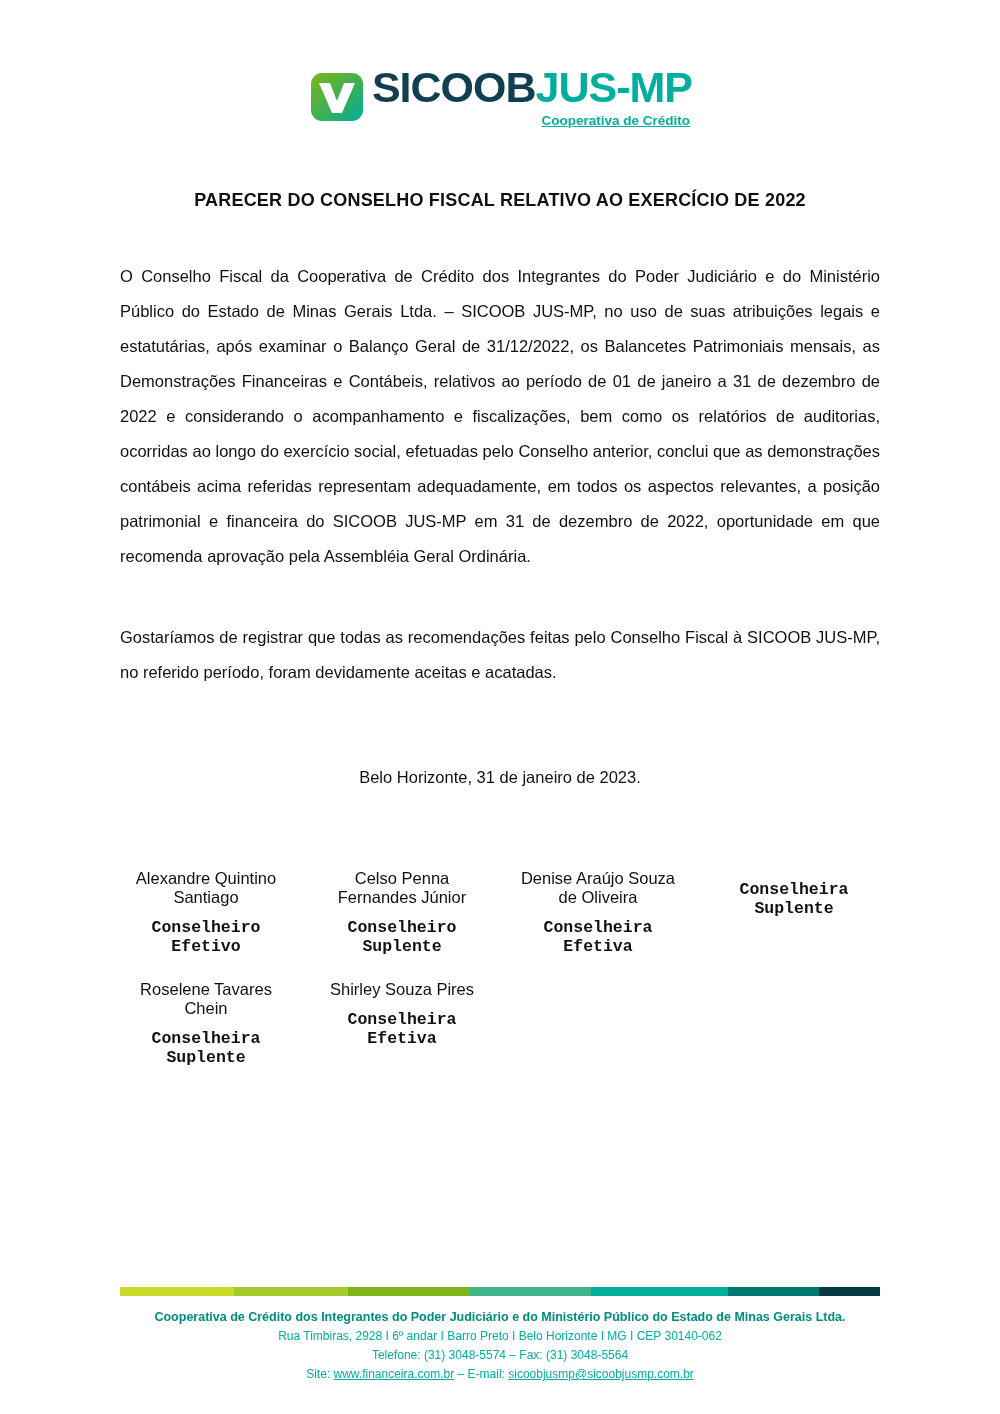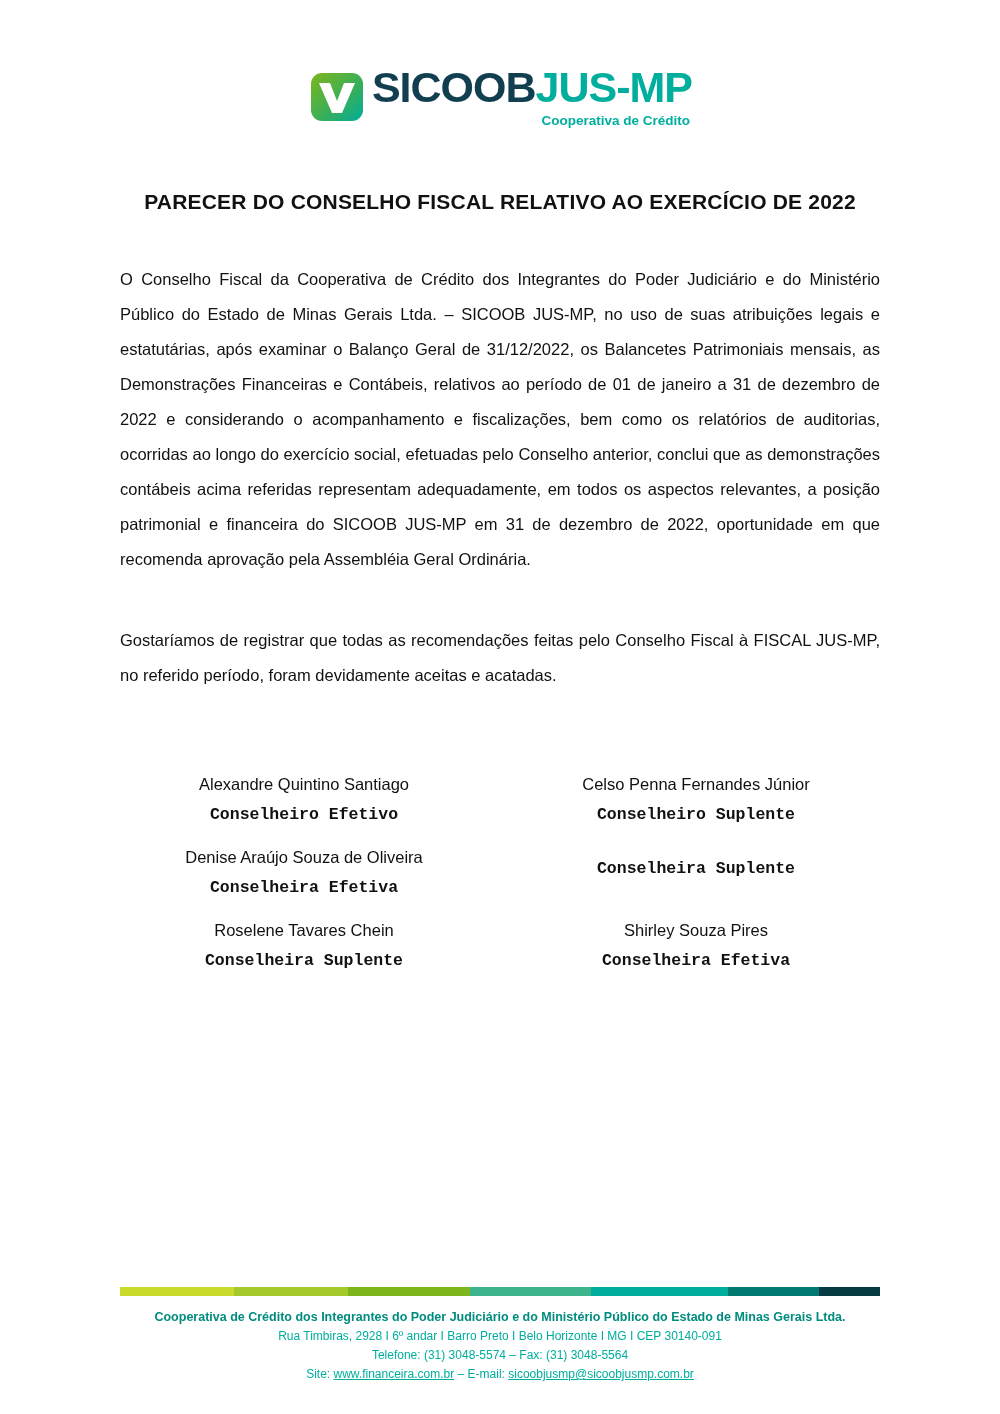--- a/index.html
+++ b/index.html
@@ -47,26 +47,27 @@
   }
   .brand-sicoob{color:var(--dark);}
   .brand-jusmp{color:var(--teal);}
   .logo-tagline{
     color:var(--teal);
     font-weight:bold;
     font-size:13.5px;
     text-align:right;
     margin-top:4px;
     padding-right:2px;
+    text-decoration:underline;
   }
   
   .doc-title{
     margin-top:62px;
     text-align:center;
-    font-size:21px;
+    font-size:18px;
     font-weight:bold;
     color:#111;
     letter-spacing:0.2px;
   }
   
   .body-par{
     margin-top:48px;
     font-size:16.5px;
     line-height:35px;
     text-align:justify;
@@ -76,21 +77,21 @@
   .dateline{
     margin-top:78px;
     text-align:center;
     font-size:16.5px;
     color:#111;
   }
   
   .signatures{
     margin-top:82px;
     display:grid;
-    grid-template-columns:1fr 1fr;
+    grid-template-columns:1fr 1fr 1fr 1fr;
     row-gap:62px;
     column-gap:0;
     gap:24px;
   }
   .sig{
     text-align:center;
   }
   .sig-name{
     font-size:16.5px;
     color:#111;
@@ -160,22 +161,23 @@
           <span class="brand-sicoob">SICOOB</span><span class="brand-jusmp">JUS-MP</span>
         </div>
         <div class="logo-tagline">Cooperativa de Crédito</div>
       </div>
     </div>
   </div>
 
   <h1 class="doc-title">PARECER DO CONSELHO FISCAL RELATIVO AO EXERCÍCIO DE 2022</h1>
 
   <p class="body-par">O Conselho Fiscal da Cooperativa de Crédito dos Integrantes do Poder Judiciário e do Ministério Público do Estado de Minas Gerais Ltda. – SICOOB JUS-MP, no uso de suas atribuições legais e estatutárias, após examinar o Balanço Geral de 31/12/2022, os Balancetes Patrimoniais mensais, as Demonstrações Financeiras e Contábeis, relativos ao período de 01 de janeiro a 31 de dezembro de 2022 e considerando o acompanhamento e fiscalizações, bem como os relatórios de auditorias, ocorridas ao longo do exercício social, efetuadas pelo Conselho anterior, conclui que as demonstrações contábeis acima referidas representam adequadamente, em todos os aspectos relevantes, a posição patrimonial e financeira do SICOOB JUS-MP em 31 de dezembro de 2022, oportunidade em que recomenda aprovação pela Assembléia Geral Ordinária.</p>
-  <p class="body-par second">Gostaríamos de registrar que todas as recomendações feitas pelo Conselho Fiscal à FISCAL JUS-MP, no referido período, foram devidamente aceitas e acatadas.</p>
-
+  <p class="body-par second">Gostaríamos de registrar que todas as recomendações feitas pelo Conselho Fiscal à SICOOB JUS-MP, no referido período, foram devidamente aceitas e acatadas.</p>
+
+  <p class="dateline">Belo Horizonte, 31 de janeiro de 2023.</p>
 
   <div class="signatures">
     <div class="sig">
       <div class="sig-name">Alexandre Quintino Santiago</div>
       <div class="sig-role">Conselheiro Efetivo</div>
     </div>
     <div class="sig">
       <div class="sig-name">Celso Penna Fernandes Júnior</div>
       <div class="sig-role">Conselheiro Suplente</div>
     </div>
@@ -192,21 +194,21 @@
     </div>
     <div class="sig">
       <div class="sig-name">Shirley Souza Pires</div>
       <div class="sig-role">Conselheira Efetiva</div>
     </div>
   </div>
 
   <div class="footer">
     <div class="footer-bar"></div>
     <div class="footer-line company">Cooperativa de Crédito dos Integrantes do Poder Judiciário e do Ministério Público do Estado de Minas Gerais Ltda.</div>
-    <div class="footer-line">Rua Timbiras, 2928 I 6º andar I Barro Preto I Belo Horizonte I MG I CEP 30140-091</div>
+    <div class="footer-line">Rua Timbiras, 2928 I 6º andar I Barro Preto I Belo Horizonte I MG I CEP 30140-062</div>
     <div class="footer-line">Telefone: (31) 3048-5574 – Fax: (31) 3048-5564</div>
     <div class="footer-line">
       <span>Site:</span>
       <a class="footer-link">www.financeira.com.br</a>
       <span>– E-mail:</span>
       <a class="footer-link">sicoobjusmp@sicoobjusmp.com.br</a>
     </div>
   </div>
 
 </div>

